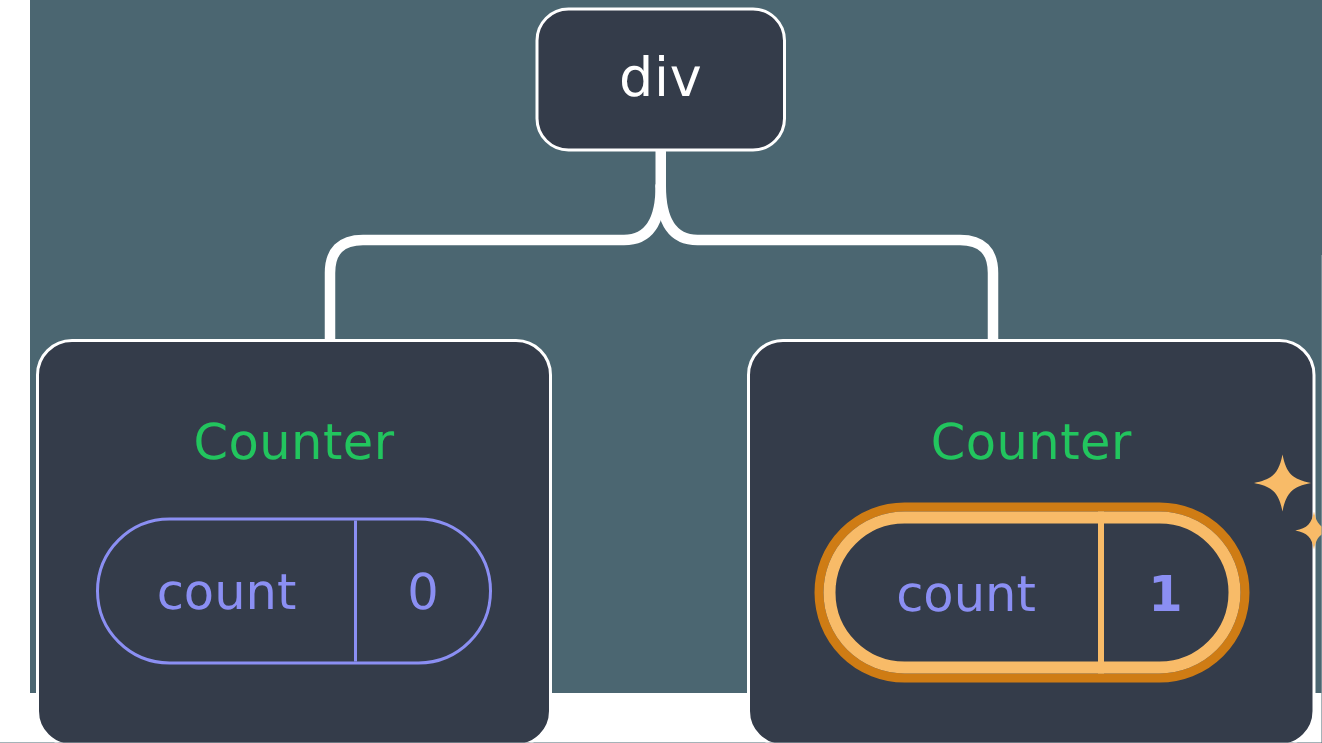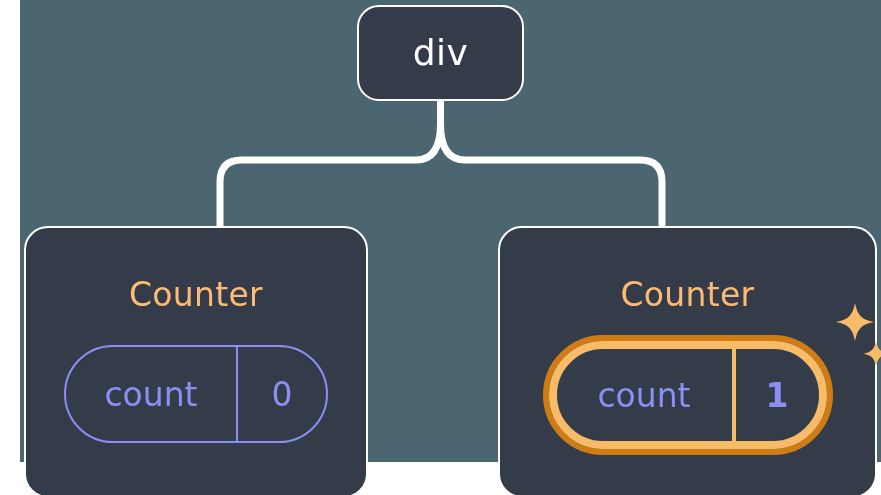--- a/index.html
+++ b/index.html
@@ -37,21 +37,21 @@
     display: flex;
     flex-direction: column;
     align-items: center;
     border-radius: 24px;
     overflow: visible;
   }
   #node-counter-a { left: 4px;   top: 226px; width: 344px; height: 272px; }
   #node-counter-b { left: 478px; top: 226px; width: 379px; height: 272px; }
 
   .counter-title {
-    color: #fdba74;
+    color: #22c55e;
     font-size: 33px;
     line-height: 1;
     margin-top: 50px;
     letter-spacing: 0.3px;
   }
 
   
   .pill-wrap { position: relative; margin-top: 34px; }
 
   .pill {

